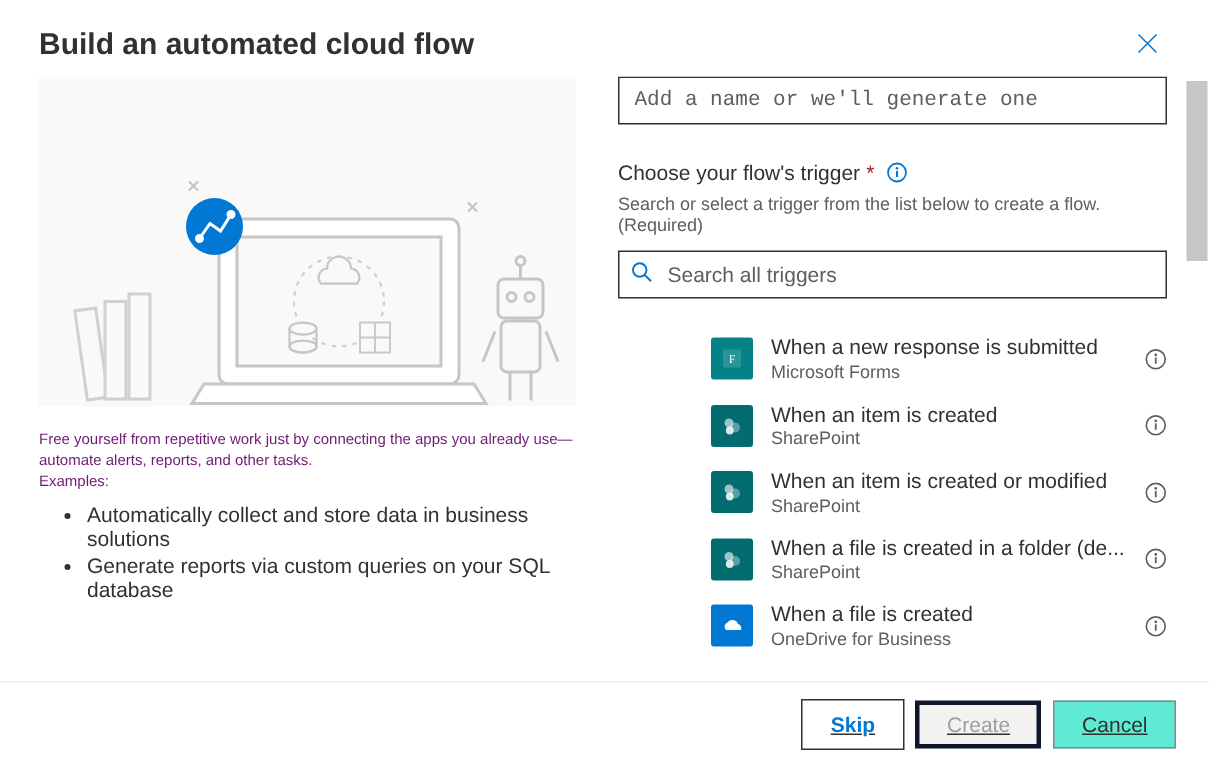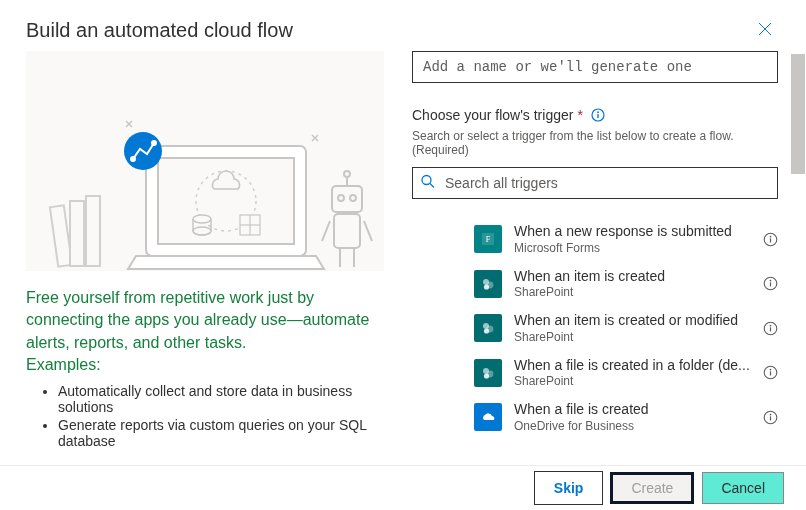--- a/index.html
+++ b/index.html
@@ -21,21 +21,21 @@
     flex-direction: column;
   }
   .header {
     padding: 18px 26px 8px 26px;
     display: flex;
     align-items: center;
     justify-content: space-between;
   }
   .title {
     font-size: 20px;
-    font-weight: 400;
+    font-weight: 700;
     color: #323130;
   }
   .close {
     color: #0078d4;
     font-size: 14px;
     cursor: pointer;
     padding: 4px 8px;
   }
   .body {
     flex: 1;
@@ -53,22 +53,22 @@
   .illustration {
     width: 358px;
     height: 220px;
     background: #faf9f8;
     margin-bottom: 16px;
     display: flex;
     align-items: center;
     justify-content: center;
   }
   .desc {
-    font-size: 16px;
-    color: #15803d;
+    font-size: 10px;
+    color: #701a75;
     line-height: 1.4;
   }
   .examples-heading {
     margin-bottom: 2px;
   }
   .examples {
     margin: 4px 0 0 0;
     padding-left: 32px;
   }
   .examples li { margin-bottom: 2px; }
@@ -171,26 +171,27 @@
     font-size: 12px;
     color: #605e5c;
   }
   .trigger-info {
     color: #605e5c;
     flex: 0 0 auto;
     display: flex;
   }
   .footer {
     border-top: 1px solid #edebe9;
-    height: 45px;
+    height: 56px;
     display: flex;
     align-items: center;
     justify-content: flex-end;
     gap: 8px;
     padding: 0 22px;
+    text-decoration: underline;
   }
   .btn {
     height: 32px;
     padding: 0 18px;
     border: 1px solid #8a8886;
     background: #5eead4;
     font-size: 14px;
     font-family: inherit;
     color: #323130;
     cursor: pointer;

